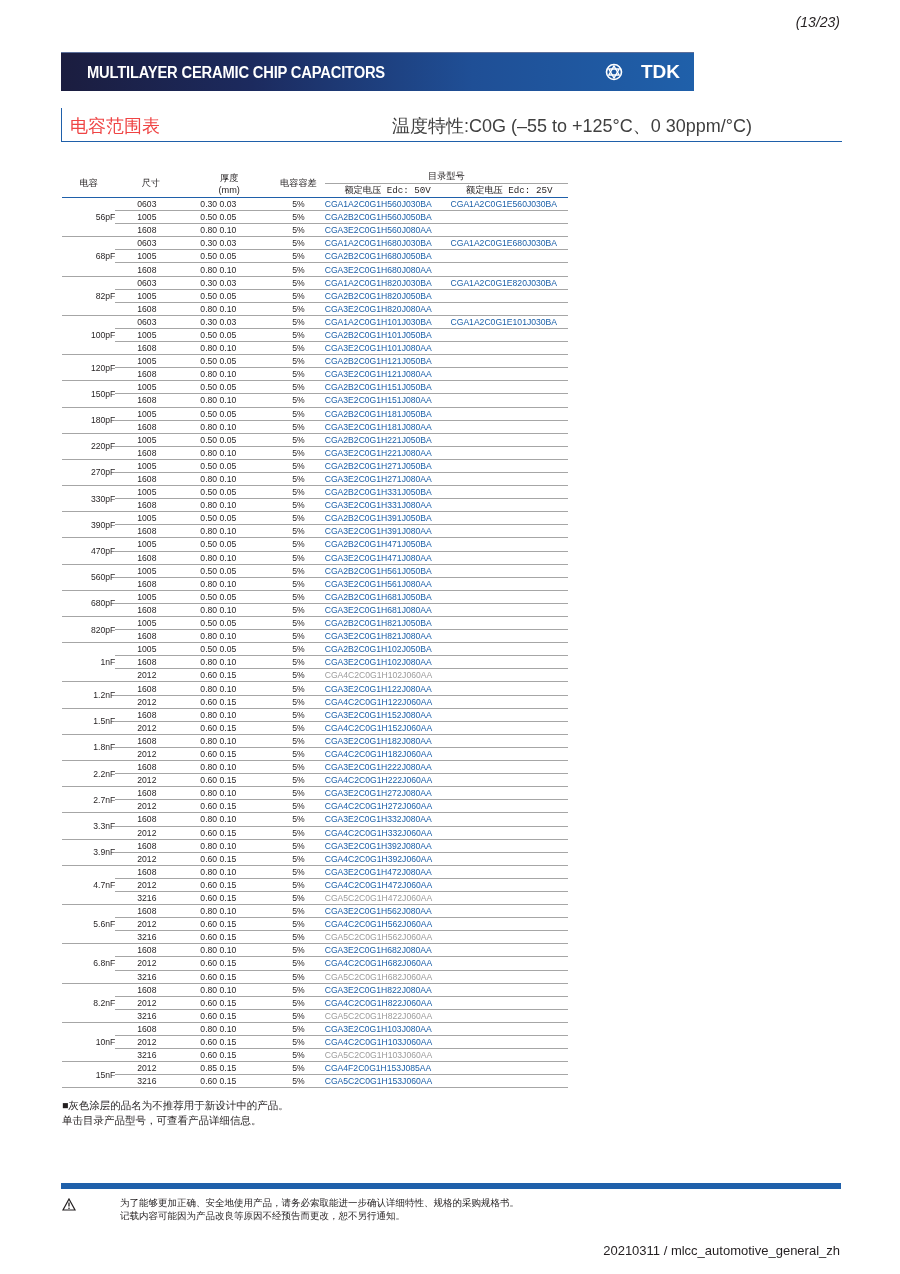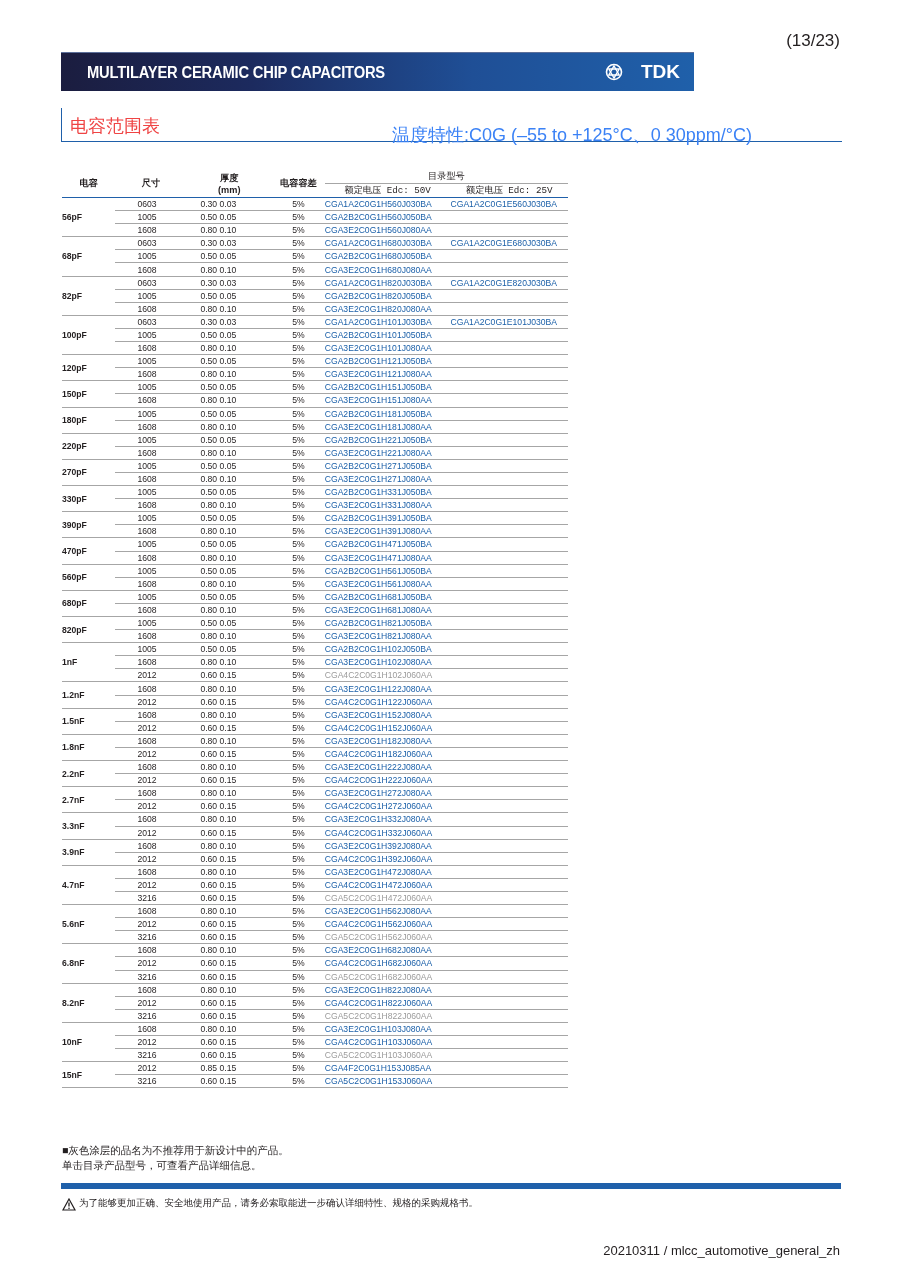--- a/index.html
+++ b/index.html
@@ -1,46 +1,46 @@
 <!DOCTYPE html>
 <html><head>
 <meta charset="utf-8">
 <style>
   html, body { margin: 0; padding: 0; background: #ffffff; }
   body { width: 900px; height: 1274px; position: relative; font-family: "Liberation Sans", "DejaVu Sans", sans-serif; color: #231f20; overflow: hidden; }
-  .page-num { position: absolute; top: 31px; right: 60px; font-size: 17px; color: #231f20; }
+  .page-num { position: absolute; top: 14px; right: 60px; font-size: 14px; color: #231f20; font-style: italic; }
   .banner { position: absolute; left: 61px; top: 52px; width: 633px; height: 38px;
     background: linear-gradient(90deg, #1b1d3f 0%, #1c2a5e 30%, #1f4f96 65%, #1f60aa 100%);
     border-top: 1px solid #5c6f9a; }
   .banner-title { position: absolute; left: 26px; top: 11px; font-size: 16px; font-weight: bold; color: #ffffff; letter-spacing: -0.2px; transform: scaleX(0.92); transform-origin: left center; }
   .tdk-logo { position: absolute; right: 14px; top: 8px; color: #fff; font-weight: bold; font-size: 19px; display: flex; align-items: center; gap: 18px; }
   .tdk-logo svg { display: block; }
   .section-head { position: absolute; left: 61px; top: 108px; width: 780px; height: 33px; border-left: 1px solid #1f60aa; border-bottom: 1px solid #1f60aa; }
   .section-title { position: absolute; left: 8px; top: 6px; font-size: 18px; color: #ef4444; }
-  .section-sub { position: absolute; left: 330px; top: 15px; font-size: 18px; color: #3b82f6; }
+  .section-sub { position: absolute; left: 330px; top: 6px; font-size: 18px; color: #404040; }
   table.cap { position: absolute; left: 62px; top: 170px; width: 506px; border-collapse: collapse; font-size: 8.6px; }
   table.cap th { font-weight: normal; font-size: 9.2px; color: #231f20; text-align: center; padding: 0; }
   table.cap thead tr.h1 th { height: 13px; }
   table.cap thead tr.h2 th { height: 12px; font-family: Liberation Mono, monospace; }
   table.cap thead .catalog-head { border-bottom: 1px solid #a6a6a6; }
   table.cap thead tr.h2 th { border-bottom: 1.5px solid #1f60aa; }
-  table.cap thead tr.h1 th.rowspan2 { border-bottom: 1.5px solid #1f60aa; font-weight: bold; }
+  table.cap thead tr.h1 th.rowspan2 { border-bottom: 1.5px solid #1f60aa; }
   table.cap td { height: 12.1px; padding: 0; border-bottom: 1px solid #a6a6a6; line-height: 12px; white-space: nowrap; }
-  table.cap td.cap-val { text-align: left; width: 60px; border-bottom: 1.2px solid #a6a6a6; font-weight: bold; }
+  table.cap td.cap-val { text-align: right; width: 60px; border-bottom: 1.2px solid #a6a6a6; }
   table.cap td.size { width: 56px; padding-left: 22px; }
   table.cap td.thick { width: 80px; padding-left: 14px; }
   table.cap td.tol { width: 62px; text-align: center; }
   table.cap td.pn { width: 130px; padding-left: 0; }
   table.cap td.pn2 { width: 120px; padding-left: 0; }
   td .link { color: #1a5fa8; cursor: pointer; }
   td .link.gray { color: #9b9b9b; }
   table.cap tr.grp-last td { border-bottom: 1.2px solid #a6a6a6; }
-  .notes { position: absolute; left: 62px; top: 1098px; font-size: 10.5px; line-height: 14.5px; color: #231f20; margin-top: 45px; }
+  .notes { position: absolute; left: 62px; top: 1098px; font-size: 10.5px; line-height: 14.5px; color: #231f20; }
   .footer-bar { position: absolute; left: 61px; top: 1183px; width: 780px; height: 6px; background: #1f60aa; }
-  .warning { position: absolute; left: 62px; top: 1197px; font-size: 9.5px; line-height: 12.5px; color: #231f20; display: flex; }
+  .warning { position: absolute; left: 62px; top: 1197px; font-size: 9.5px; line-height: 12.5px; color: #231f20; display: flex; gap: 41px; }
   .warning svg { margin-right: 3px; margin-top: 1px; }
   .doc-id { position: absolute; right: 60px; top: 1243px; font-size: 13px; color: #231f20; }
 </style>
 </head>
 <body>
 
 <div class="page-num">(13/23)</div>
 
 <div class="banner">
   <div class="banner-title">MULTILAYER CERAMIC CHIP CAPACITORS</div>
@@ -593,16 +593,17 @@
 <div class="footer-bar"></div>
 
 <div class="warning">
   <svg width="14" height="13" viewBox="0 0 14 13">
     <polygon points="7,1 13,12 1,12" fill="none" stroke="#231f20" stroke-width="1.2"></polygon>
     <line x1="7" y1="4.5" x2="7" y2="8.5" stroke="#231f20" stroke-width="1.3"></line>
     <circle cx="7" cy="10.3" r="0.8" fill="#231f20"></circle>
   </svg>
   <div>
     <div>为了能够更加正确、安全地使用产品，请务必索取能进一步确认详细特性、规格的采购规格书。</div>
+    <div>记载内容可能因为产品改良等原因不经预告而更改，恕不另行通知。</div>
   </div>
 </div>
 
 <div class="doc-id">20210311 / mlcc_automotive_general_zh</div>
 
 </body></html>

